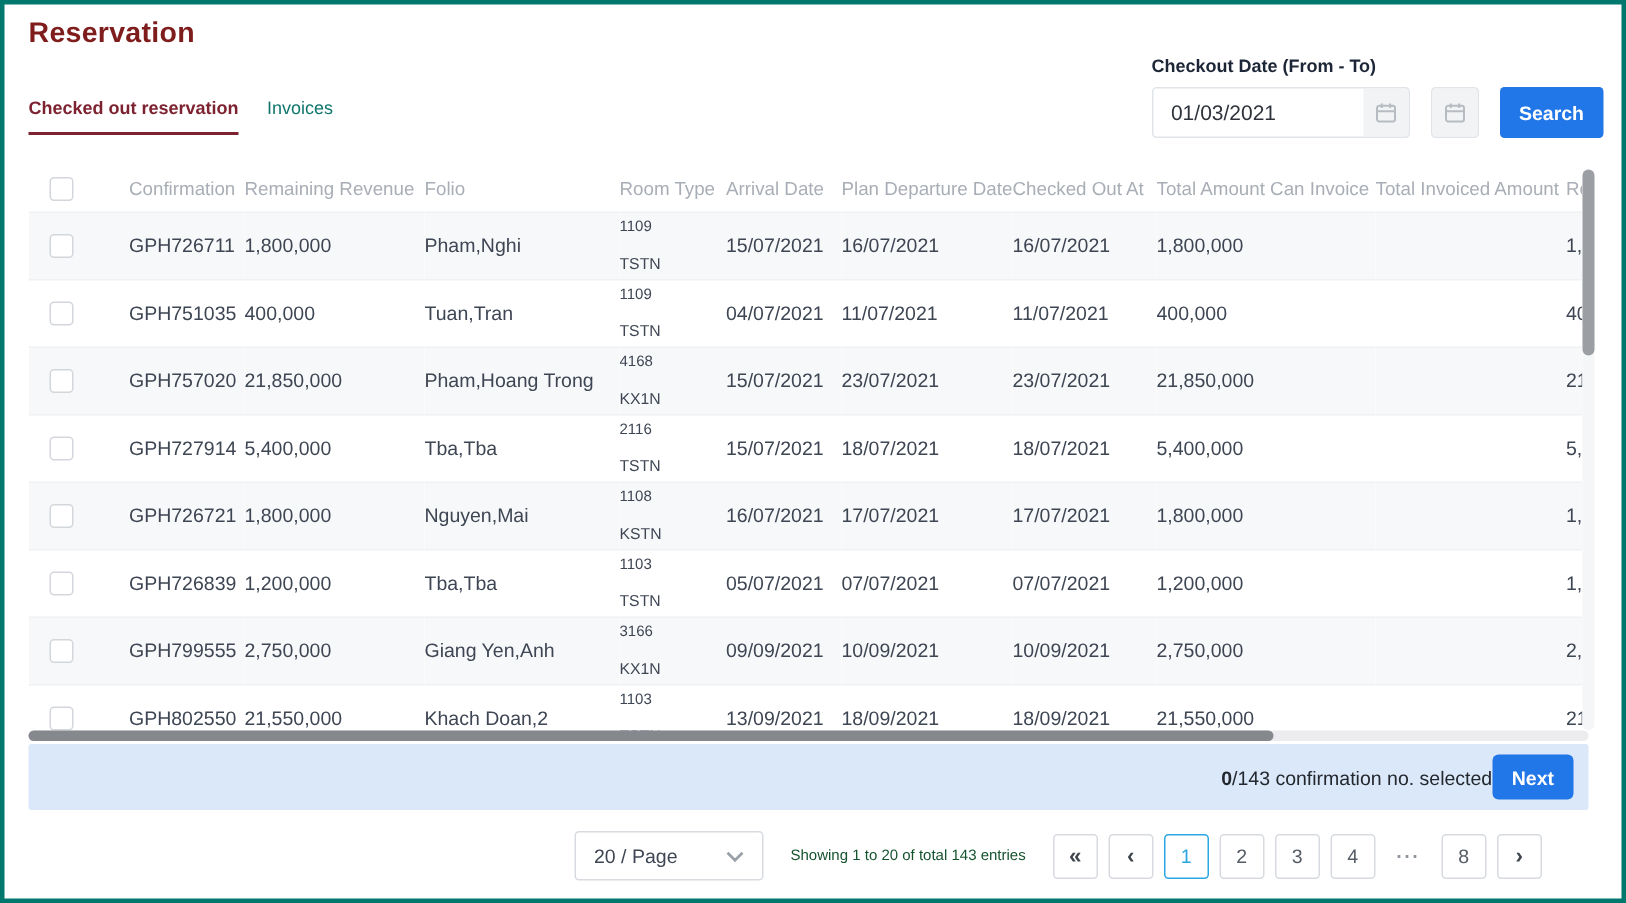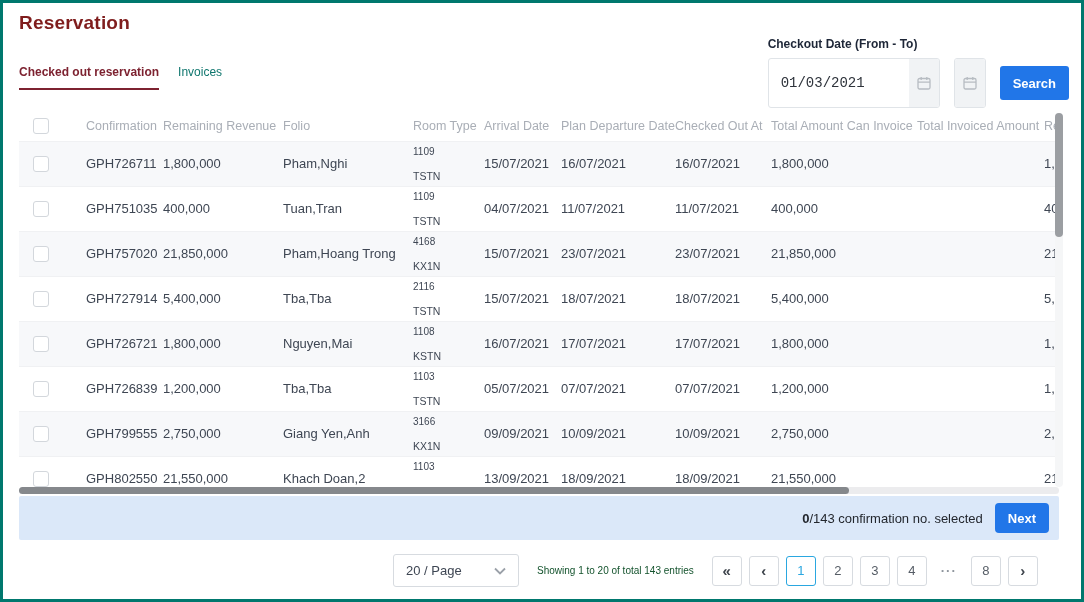--- a/index.html
+++ b/index.html
@@ -14,22 +14,22 @@
   }
   
   .tab-bar { position: absolute; left: 16px; top: 62px; display: flex; gap: 19px; }
   .tab { font-size: 12px; color: #0f766e; padding-bottom: 9px; cursor: pointer; }
   .tab.active { color: #7d2230; font-weight: bold; border-bottom: 2px solid #7d2230; }
   
   .filter-block { position: absolute; right: 12px; top: 34px; }
   .filter-label { font-size: 12px; font-weight: bold; color: #1d2637; margin-bottom: 7px; }
   .filter-row { display: flex; align-items: center; gap: 14px; }
   .date-input {
-    display: flex; align-items: stretch; height: 50px; background: #fff;
-    border: 1px solid #e0e4e8; border-radius: 3px; overflow: hidden; font-family: Liberation Mono, monospace;
+    display: flex; align-items: stretch; height: 34px; background: #fff;
+    border: 1px solid #e0e4e8; border-radius: 3px; overflow: hidden;
   }
   .date-input input {
     border: 0; outline: 0; width: 140px; padding: 0 12px;
     font-size: 14px; color: #2e333b; font-family: inherit; background: transparent;
   }
   .date-input .cal {
     width: 30px; background: #f1f3f5; display: flex; align-items: center; justify-content: center;
   }
   .btn-primary {
     height: 34px; padding: 0 13px; background: #2176e8; color: #fff;
@@ -59,26 +59,26 @@
   .room-tp { font-size: 10.5px; line-height: 14px; color: #3e4653; margin-top: 10px; }
   
   .vscroll { position: absolute; top: 110px; right: 18px; width: 8px; height: 374px; background: #f5f6f7; border-radius: 4px; }
   .vscroll .thumb { width: 8px; height: 124px; background: #9b9ea2; border-radius: 4px; }
   .hscroll { position: absolute; left: 16px; top: 484px; width: 1040px; height: 7px; background: #ececee; border-radius: 4px; }
   .hscroll .thumb { width: 830px; height: 7px; background: #85888c; border-radius: 4px; }
   
   .selection-bar {
     position: absolute; left: 16px; top: 493px; width: 1040px; height: 44px;
     background: #dbe8f9; border-radius: 2px; display: flex; align-items: center;
-    justify-content: flex-end; padding-right: 10px; gap: 12px;
+    justify-content: flex-end; padding-right: 10px; 
   }
   .selection-text { font-size: 13px; color: #23272e; }
   .selection-text b { font-weight: bold; }
   
-  .footer { position: absolute; left: 390px; top: 551px; display: flex; align-items: center; gap: 18px; }
+  .footer { position: absolute; left: 380px; top: 551px; display: flex; align-items: center; gap: 18px; }
   .page-size-select {
     width: 126px; height: 33px; border: 1px solid #d7dbe0; border-radius: 3px;
     display: flex; align-items: center; justify-content: space-between;
     padding: 0 12px; font-size: 13px; color: #3e4653; cursor: pointer; background: #fff;
   }
   .summary { font-size: 10px; color: #14532d; white-space: nowrap; }
   .page-btns { display: flex; align-items: center; gap: 7px; }
   .pbtn {
     min-width: 30px; height: 30px; border: 1px solid #d7dbe0; border-radius: 3px;
     background: #fff; display: flex; align-items: center; justify-content: center;

